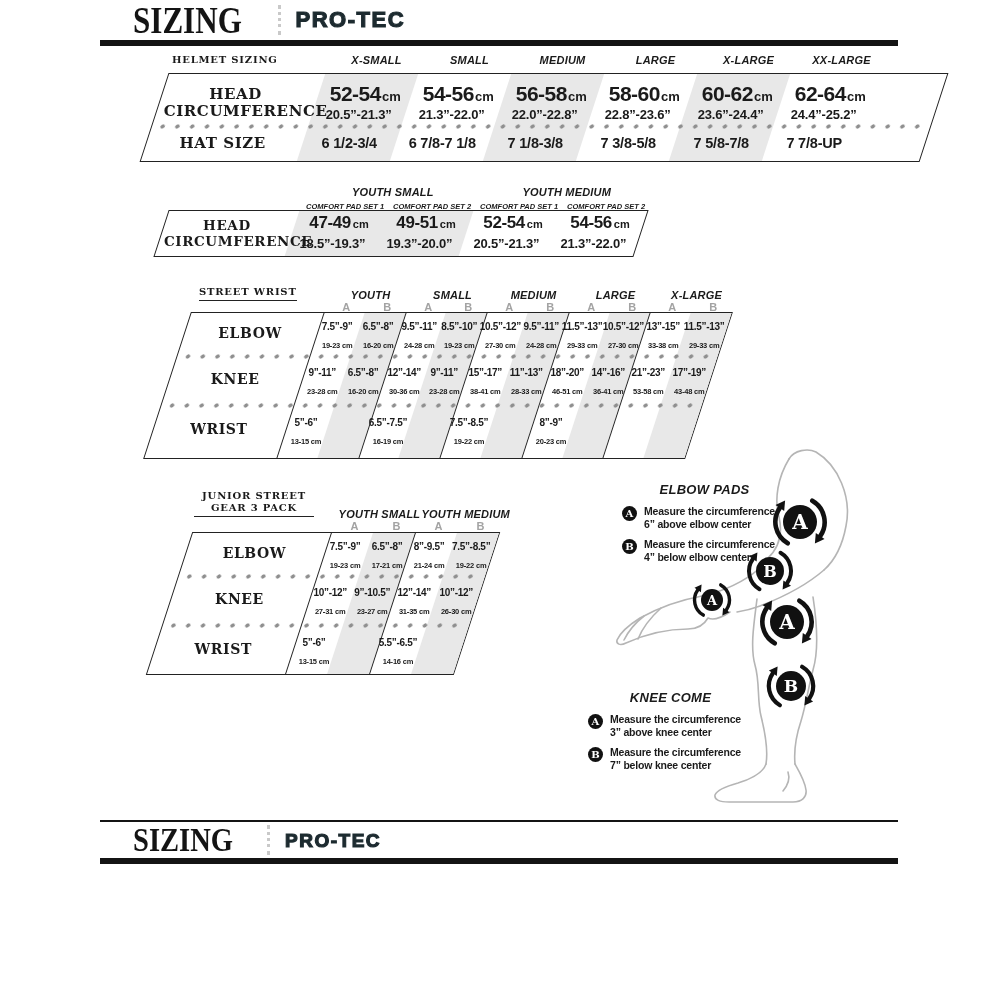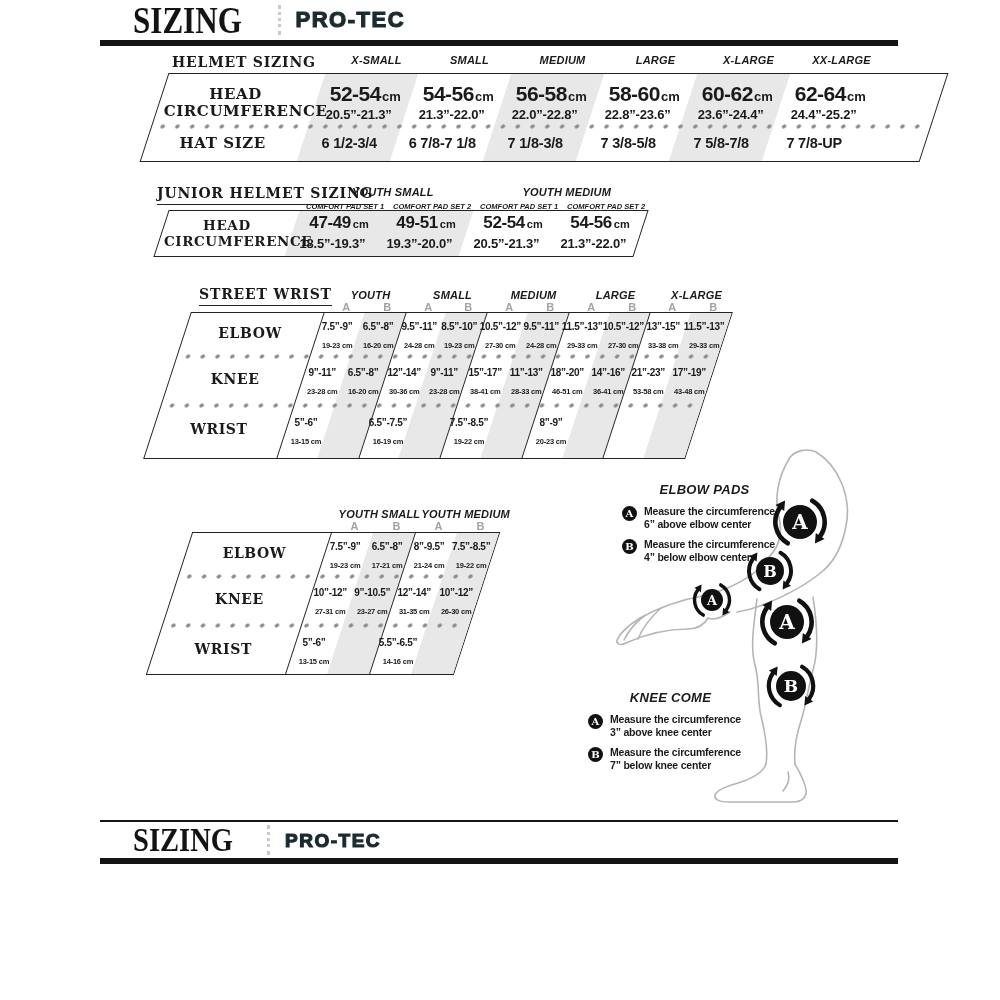--- a/index.html
+++ b/index.html
@@ -13,21 +13,21 @@
     transform:scaleX(0.84);transform-origin:left center;color:#141414;display:inline-block;line-height:1;}
   .footer .sizing-word{font-size:34px;}
   .dotted-div{border-left:3px dotted #c9c9c9;height:30px;display:inline-block;}
   .protec{font-weight:bold;font-size:22px;letter-spacing:1.5px;color:#1d2b30;-webkit-text-stroke:1.2px #1d2b30;line-height:1;}
   .footer .protec{font-size:19px;}
   .rule{background:#141414;}
   .rule.thick{height:6px;}
   .rule.thin{height:2px;}
 
   
-  .sec-title{font-family:"DejaVu Serif",serif;font-weight:bold;font-size:14px;letter-spacing:0.8px;color:#1a1a1a;line-height:1.18;}
+  .sec-title{font-family:"DejaVu Serif",serif;font-weight:bold;font-size:10px;letter-spacing:0.8px;color:#1a1a1a;line-height:1.18;}
   .underlined{border-bottom:1.6px solid #222;padding-bottom:2px;}
 
   .footnote{font-style:italic;font-weight:bold;font-size:7.5px;letter-spacing:0.2px;text-align:right;color:#2a2a2a;}
 
   
   .skew-table{position:absolute;border:1.6px solid #222;transform:skewX(-18deg);background:#fff;}
   .band{position:absolute;top:0;bottom:0;background:#e8e8e8;}
   .vdiv{position:absolute;top:0;bottom:0;width:0;border-left:1.6px solid #222;}
   .dots{position:absolute;height:5px;
     background-image:radial-gradient(circle at 2.5px 2.5px,#8f8f8f 1.9px,rgba(143,143,143,0) 2.4px);
@@ -74,22 +74,25 @@
 <div id="stage">
 
   <div class="brandbar abs" style="left:100px;top:0px;width:798px;">
     <span class="sizing-word">SIZING</span>
     <span class="dotted-div"></span>
     <span class="protec">PRO-TEC</span>
   </div>
   <div class="rule thick abs" style="left:100px;top:40px;width:798px;"></div>
 
   <div class="sec-title abs" style="left:172px;top:54px;">HELMET SIZING</div>
-  <div class="sec-title underlined abs" style="left:157px;top:185px;">JUNIOR HELMET SIZING</div>
   <div class="sec-title underlined abs" style="left:199px;top:286px;">STREET WRIST</div>
+  <div class="sec-title underlined abs" style="left:194px;top:490px;width:120px;text-align:center;">
+    <div>JUNIOR STREET</div>
+    <div>GEAR 3 PACK</div>
+  </div>
 
 
   <div class="pads-info" style="left:622px;top:482px;width:165px;">
     <div class="pads-title">ELBOW PADS</div>
     <div class="pad-item">
       <span class="badge">A</span>
       <div class="pad-text">
         <div>Measure the circumference</div>
         <div>6” above elbow center</div>
       </div>

